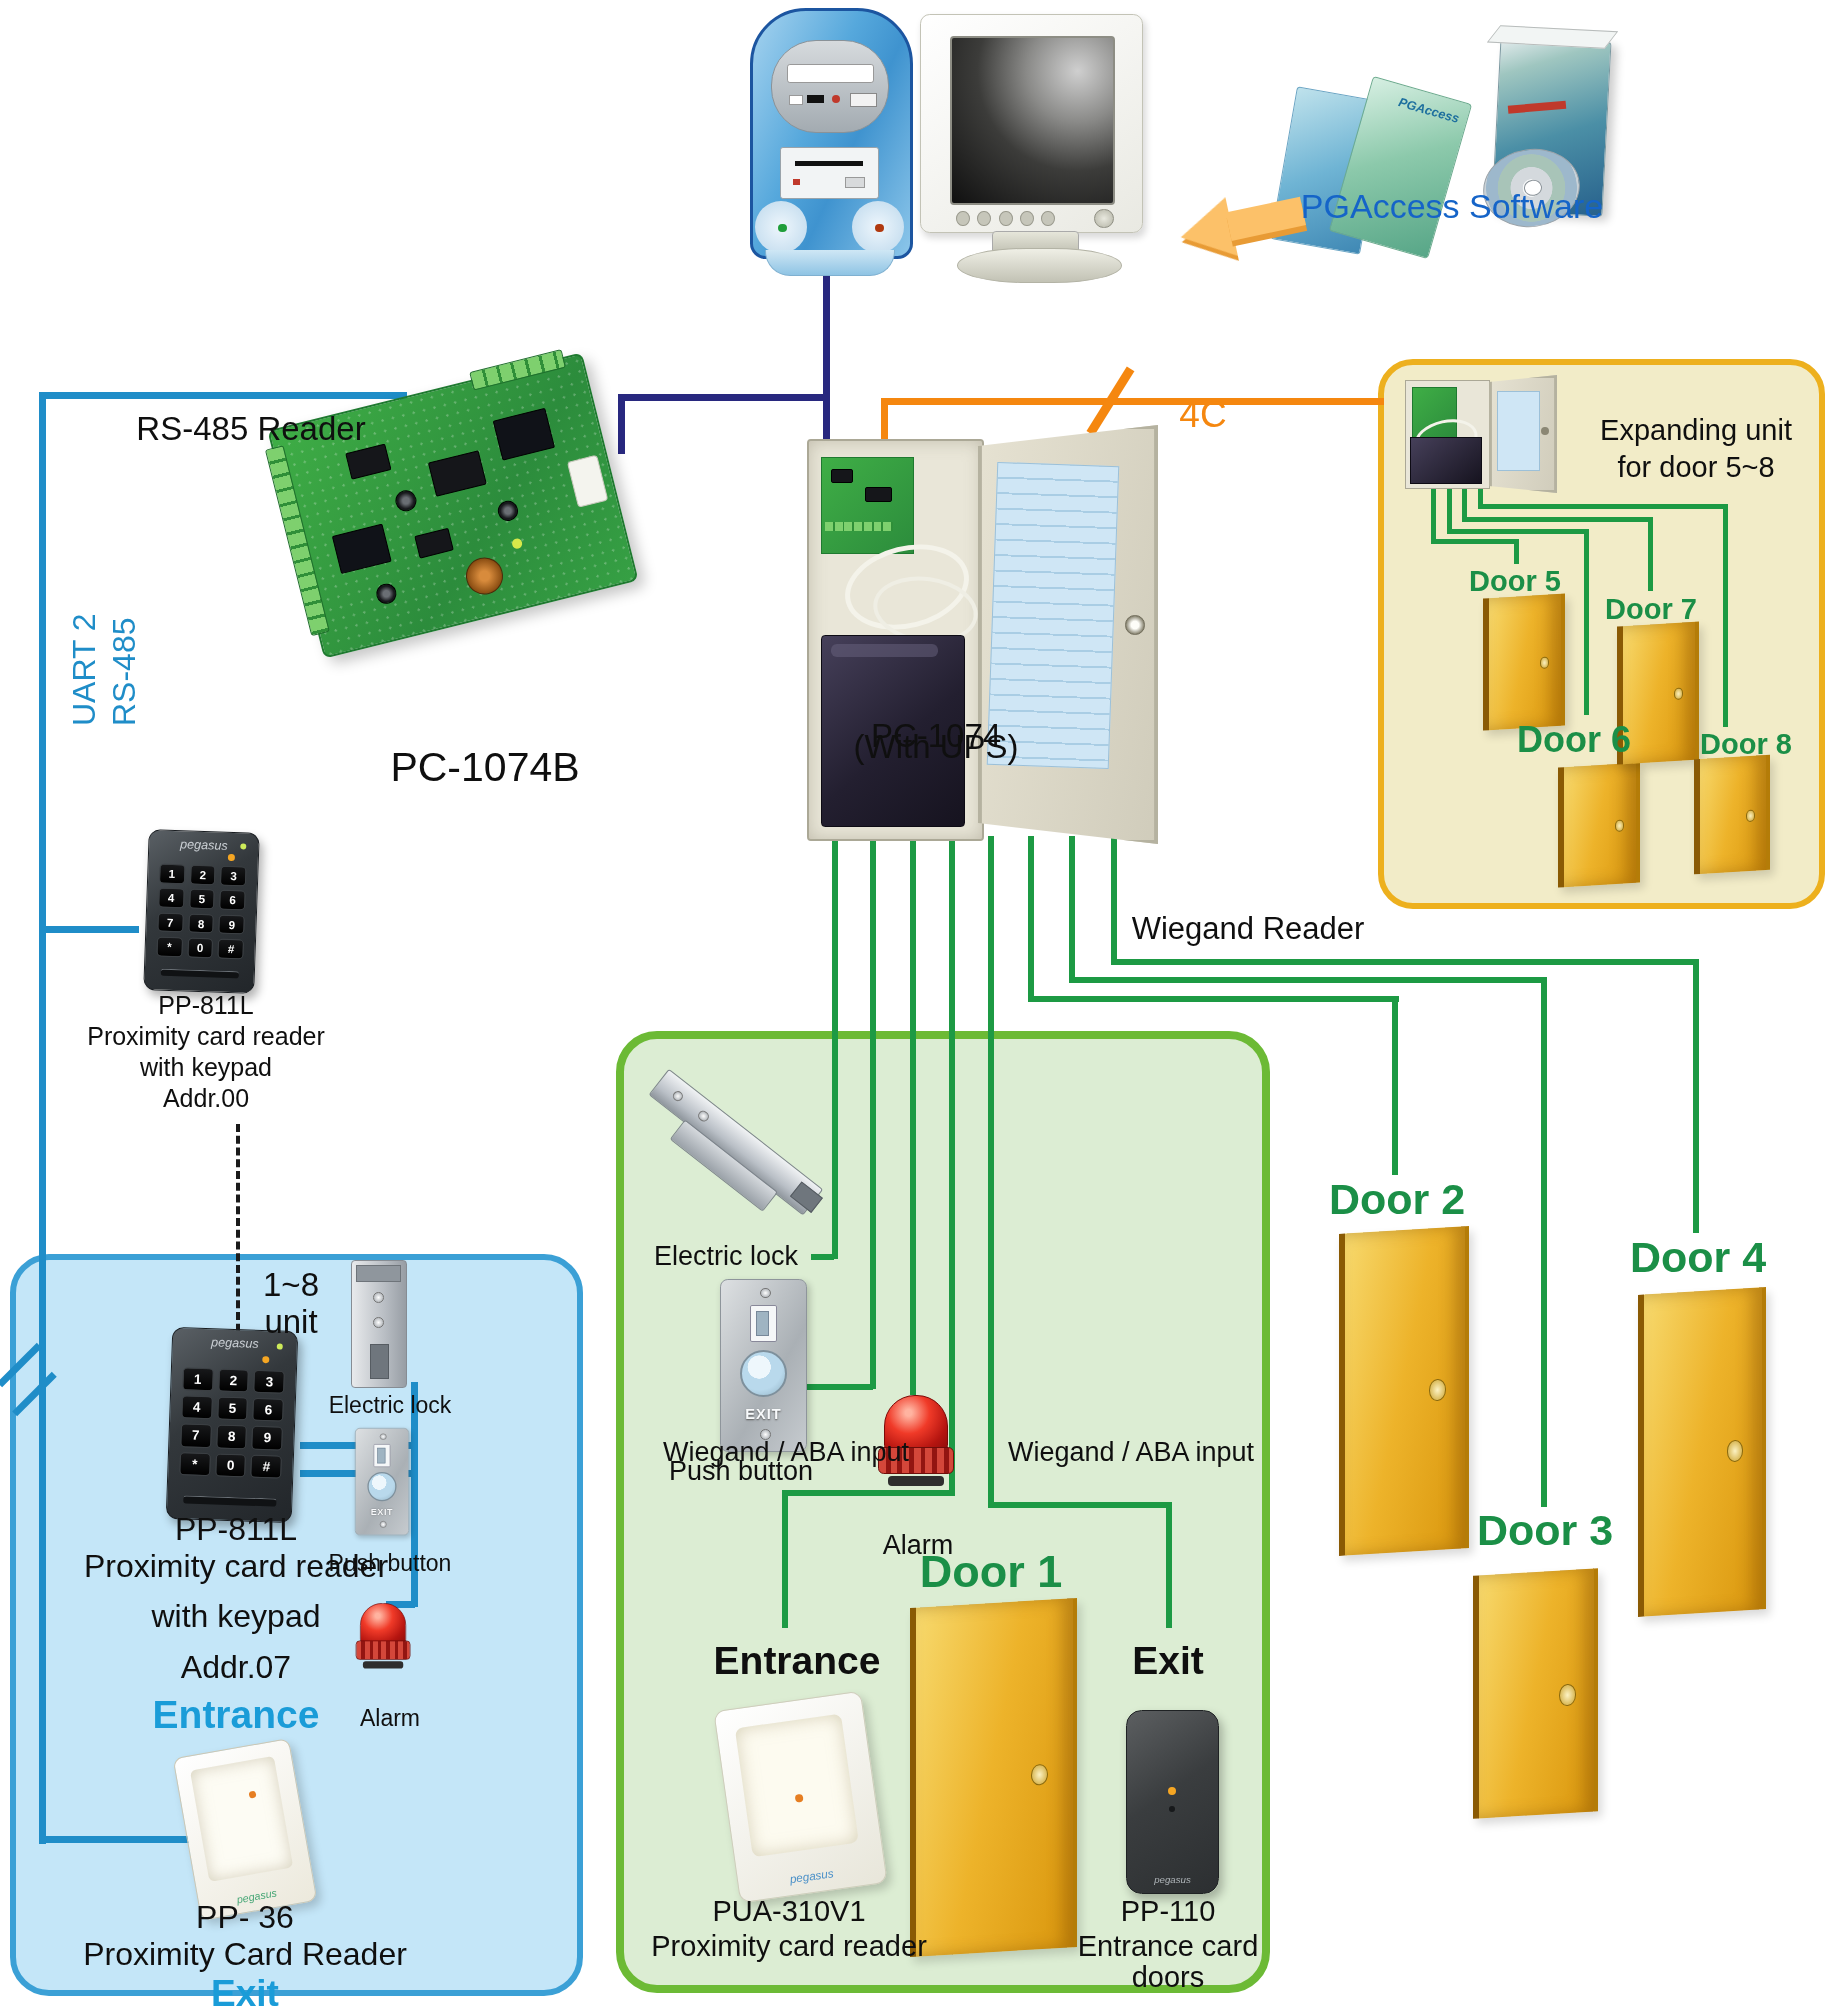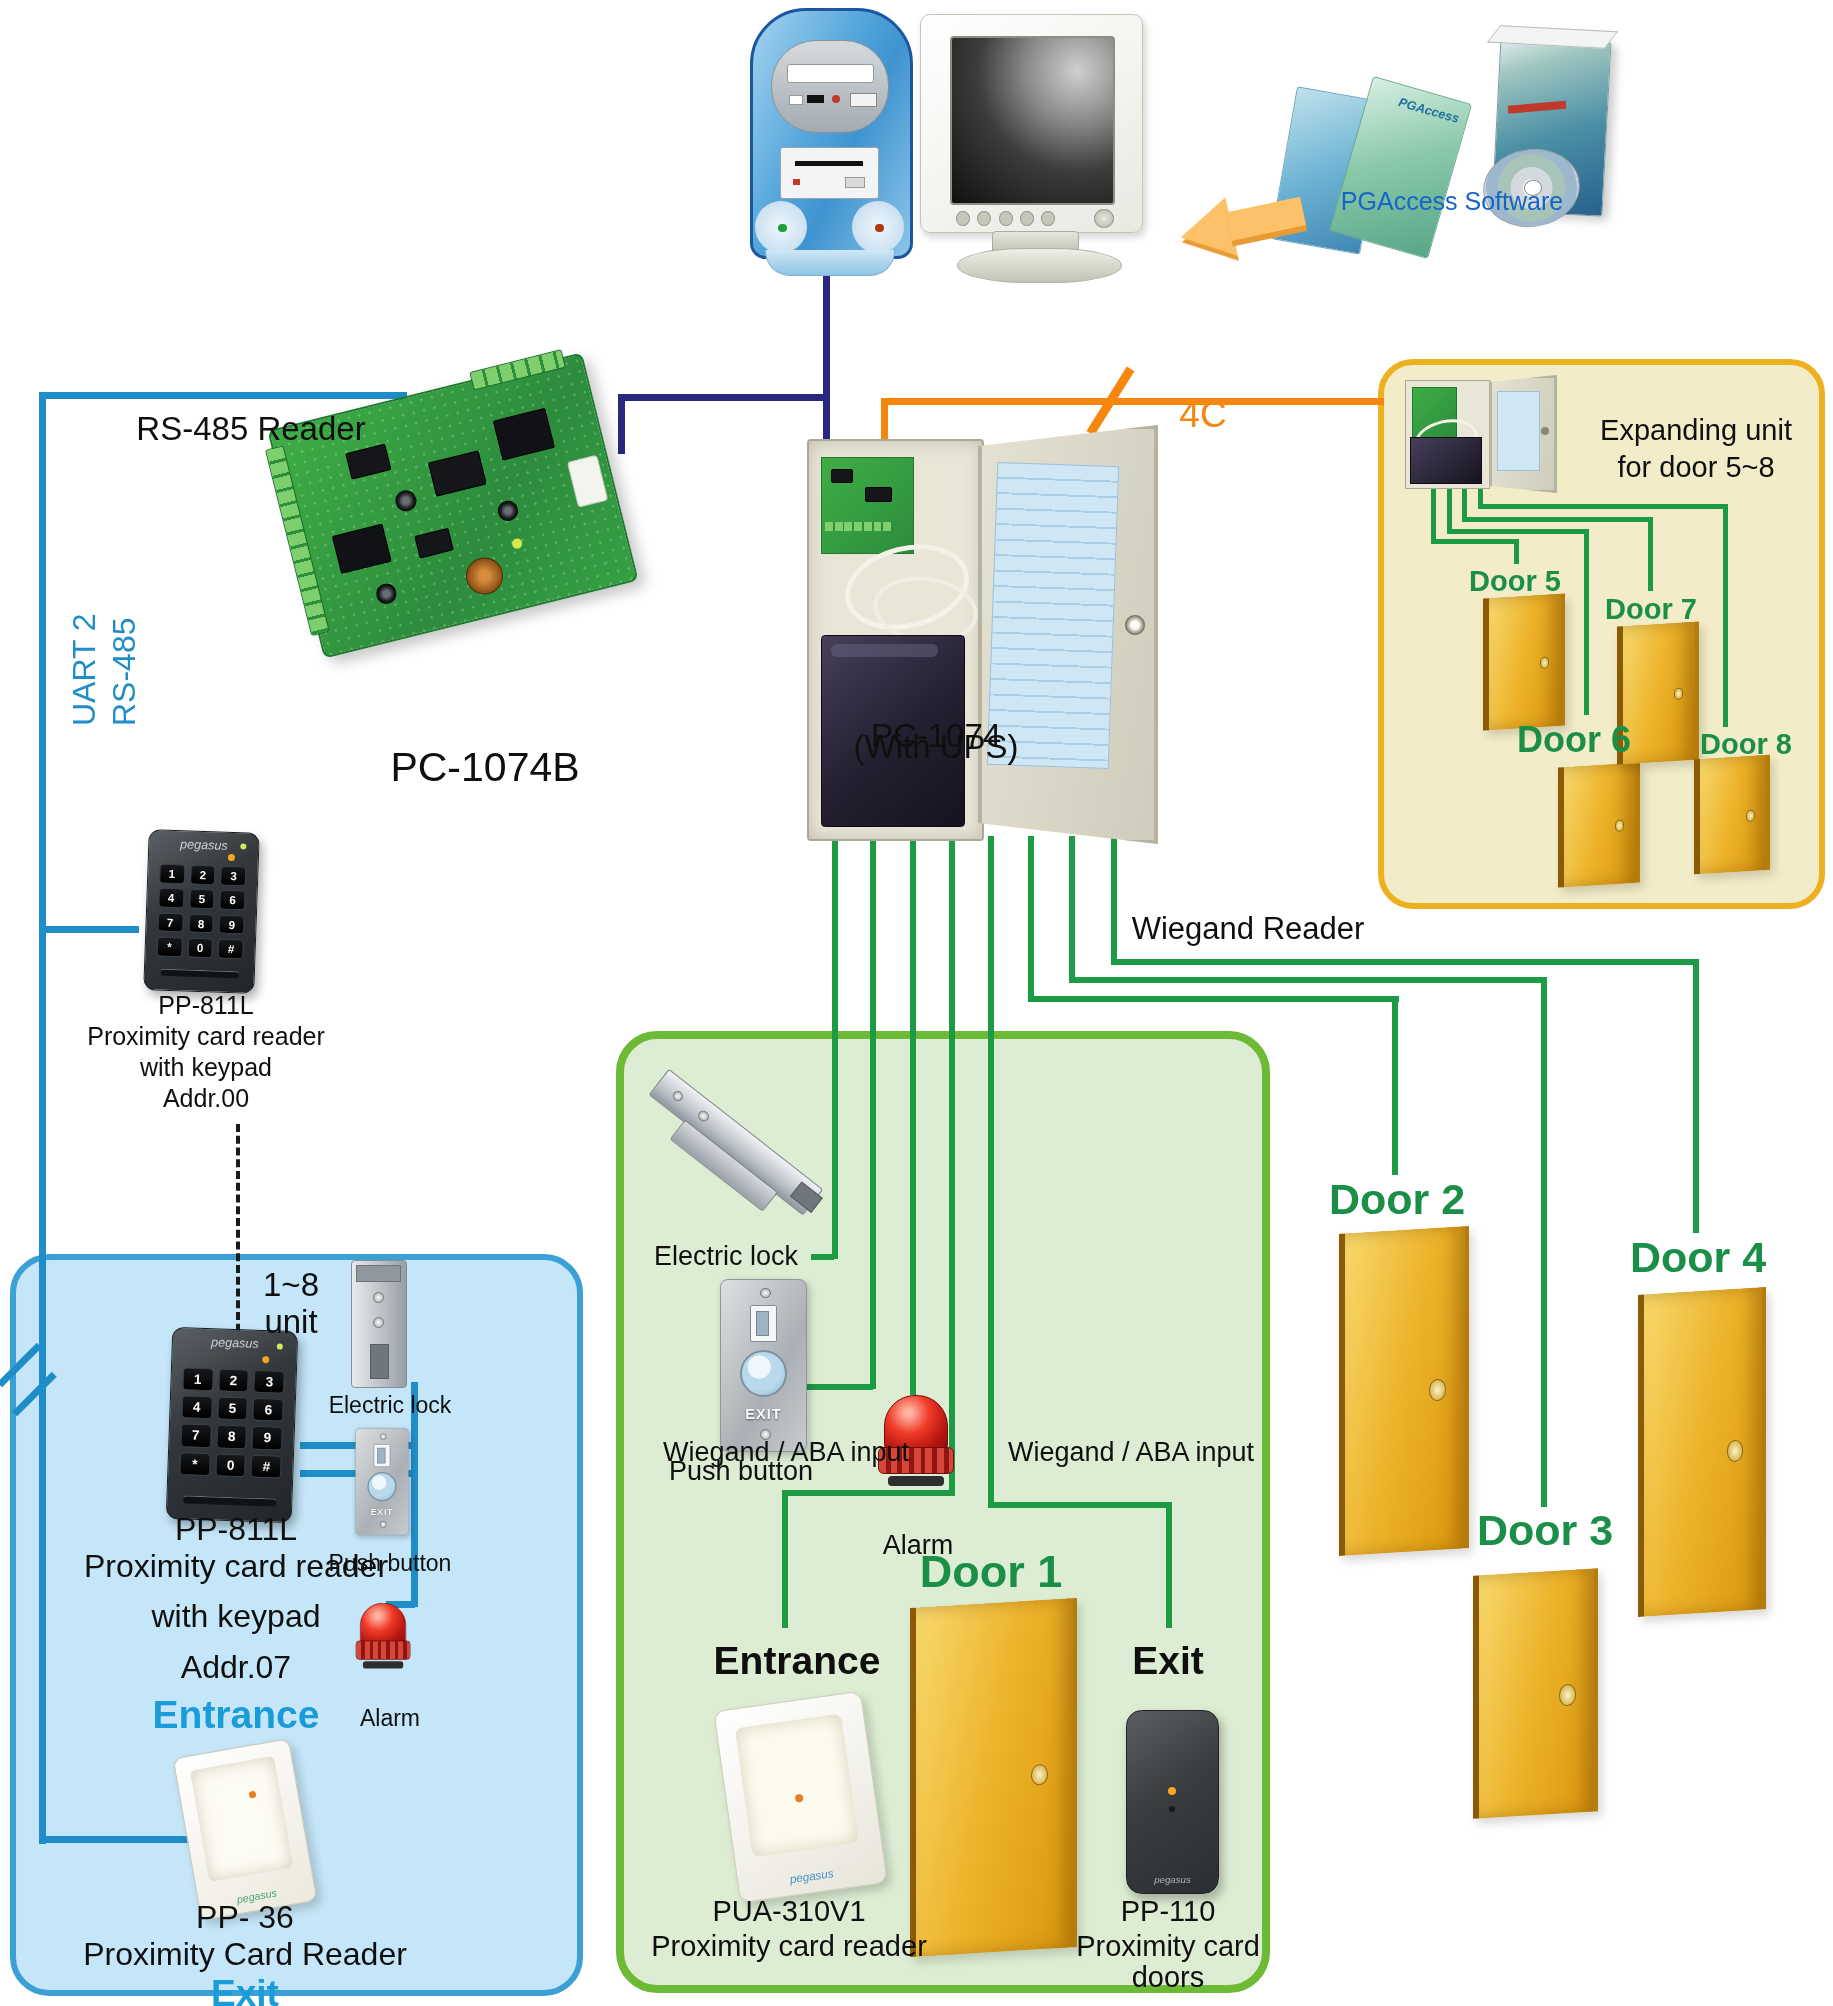--- a/index.html
+++ b/index.html
@@ -352,21 +352,21 @@
     <span style="position:absolute;bottom:9.7px;left:0;width:100%;text-align:center;font-size:11.6px;font-style:italic;color:#4a90c8">pegasus</span>
   </div>
 
   <div class="abs" style="left:1126px;top:1710px;width:91px;height:182px;border-radius:15.5px;
               background:linear-gradient(145deg,#5c5f61,#3a3d3f 45%,#2c2f31);border:1.9px solid #1f2224;box-shadow:3.9px 5.8px 9.7px rgba(0,0,0,.25)">
     <div class="abs" style="left:41px;top:76px;width:7.8px;height:7.8px;border-radius:50%;background:#f5a623"></div>
     <div class="abs" style="left:42px;top:95px;width:5.8px;height:5.8px;border-radius:50%;background:#17191b"></div>
     <span style="position:absolute;bottom:7.8px;left:0;width:100%;text-align:center;font-size:9.7px;font-style:italic;color:#aeb4b8">pegasus</span>
   </div>
 
-  <div class="lbl swlbl" style="left:1452px;top:188px;font-size:25px">PGAccess Software</div>
+  <div class="lbl swlbl" style="left:1452px;top:188px;font-size:34px">PGAccess Software</div>
   <div class="lbl" style="left:251px;top:411px;font-size:33px">RS-485 Reader</div>
   <div class="lbl orglbl" style="left:1203px;top:395px;font-size:37px">4C</div>
   <div class="abs cyanlbl" style="left:64px;top:726px;transform:rotate(-90deg);transform-origin:0 0;font-size:32px;white-space:nowrap;line-height:1.25">
     <div>UART 2</div>
     <div>RS-485</div>
   </div>
   <div class="lbl" style="left:485px;top:745px;font-size:41px">PC-1074B</div>
   <div class="lbl" style="left:936px;top:718px;font-size:33px">PC-1074</div>
   <div class="lbl" style="left:936px;top:729px;font-size:33px">(With UPS)</div>
   <div class="lbl" style="left:1248px;top:912px;font-size:31px">Wiegand Reader</div>
@@ -405,17 +405,17 @@
   <div class="lbl" style="left:741px;top:1457px;font-size:27px">Push button</div>
   <div class="lbl" style="left:918px;top:1531px;font-size:27px">Alarm</div>
   <div class="lbl" style="left:786px;top:1438px;font-size:27px">Wiegand / ABA input</div>
   <div class="lbl" style="left:1131px;top:1438px;font-size:27px">Wiegand / ABA input</div>
   <div class="lbl doorlbl" style="left:991px;top:1548px;font-size:45px">Door 1</div>
   <div class="lbl b" style="left:797px;top:1640px;font-size:39px">Entrance</div>
   <div class="lbl b" style="left:1168px;top:1640px;font-size:39px">Exit</div>
   <div class="lbl" style="left:789px;top:1896px;font-size:29px">PUA-310V1</div>
   <div class="lbl" style="left:789px;top:1931px;font-size:29px">Proximity card reader</div>
   <div class="lbl" style="left:1168px;top:1896px;font-size:29px">PP-110</div>
-  <div class="lbl" style="left:1168px;top:1931px;font-size:29px">Proximity card</div>
+  <div class="lbl" style="left:1168px;top:1931px;font-size:29px">Entrance card</div>
   <div class="lbl" style="left:1168px;top:1962px;font-size:29px">doors</div>
 
 </div>
 
 
 </body></html>

